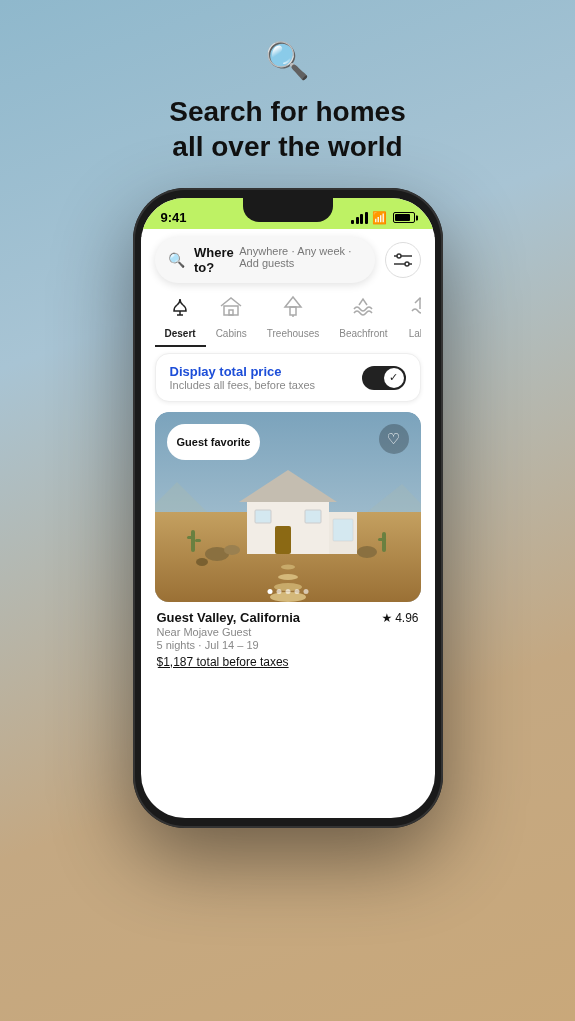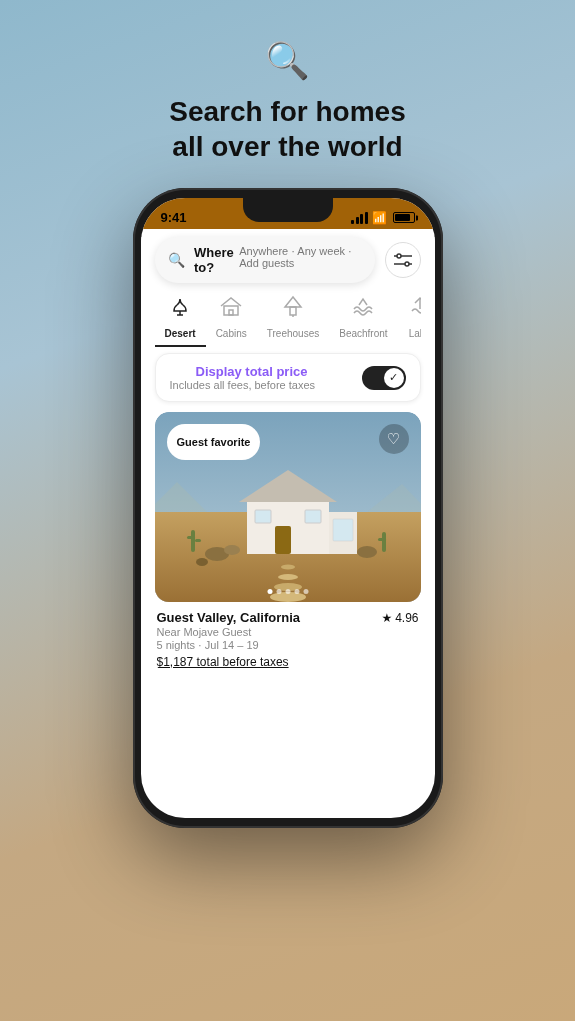--- a/index.html
+++ b/index.html
@@ -63,21 +63,21 @@
       border-radius: 44px;
       overflow: hidden;
     }
 
     
     .status-bar {
       display: flex;
       justify-content: space-between;
       align-items: center;
       padding: 12px 20px 4px;
-      background: #a16207;
+      background: #bef264;
     }
 
     .status-time {
       font-size: 13px;
       font-weight: 600;
       color: #000;
     }
 
     .status-icons {
       display: flex;
@@ -260,22 +260,21 @@
       border: 1px solid #eee;
       border-radius: 14px;
       padding: 10px 14px;
       margin: 6px 0 10px;
       box-shadow: 0 1px 4px rgba(0,0,0,0.07);
     }
 
     .price-toggle-text .price-toggle-title {
       font-size: 13px;
       font-weight: 600;
-      color: #8b5cf6;
-      margin-left: 26px;
+      color: #1d4ed8;
     }
 
     .price-toggle-text .price-toggle-sub {
       font-size: 11px;
       color: #888;
     }
 
     .toggle-switch {
       width: 44px;
       height: 24px;

